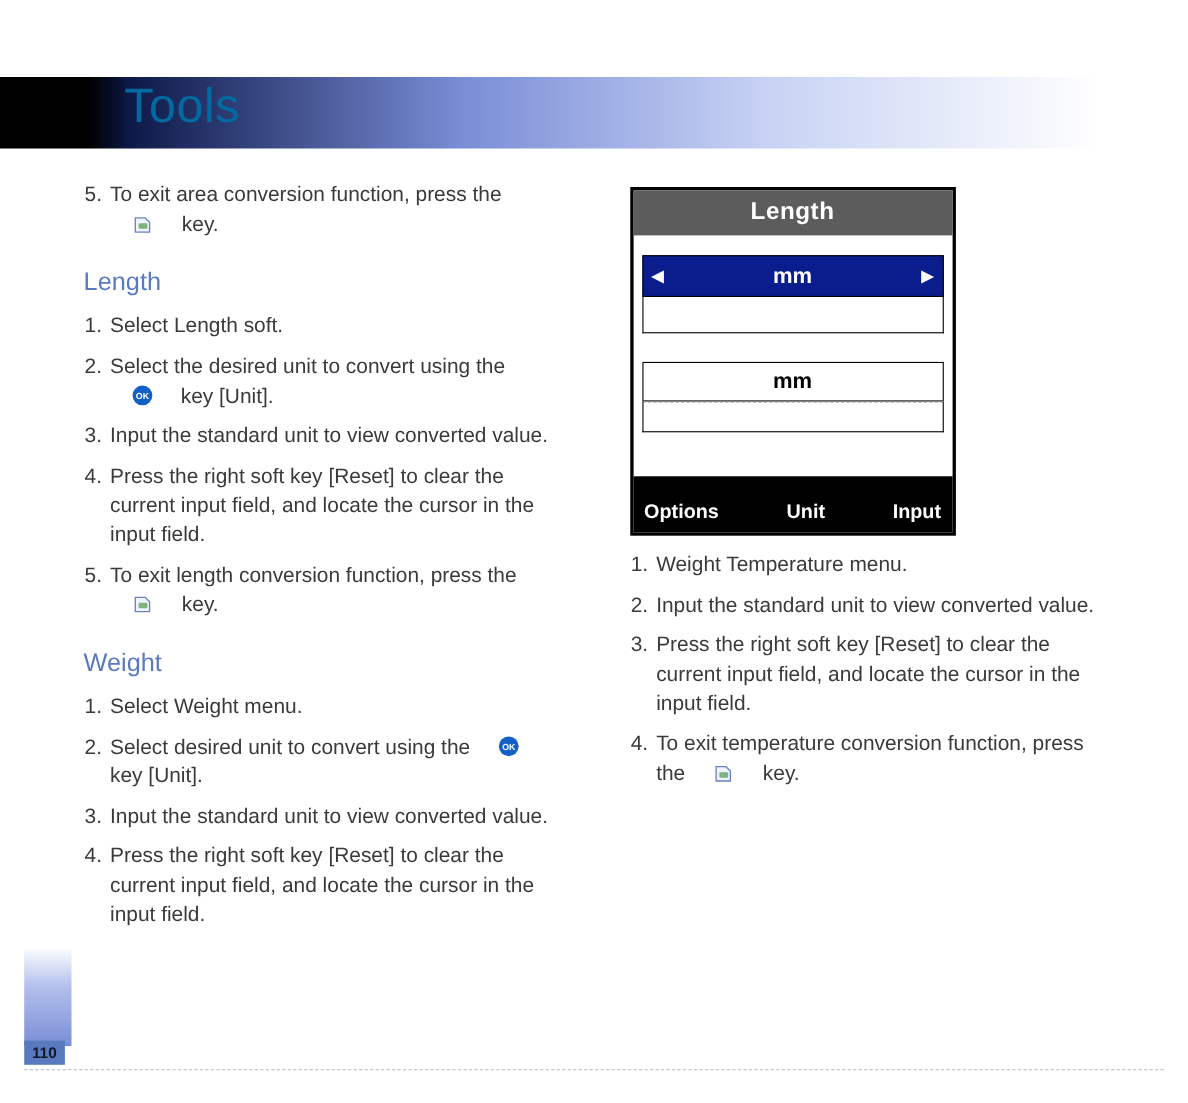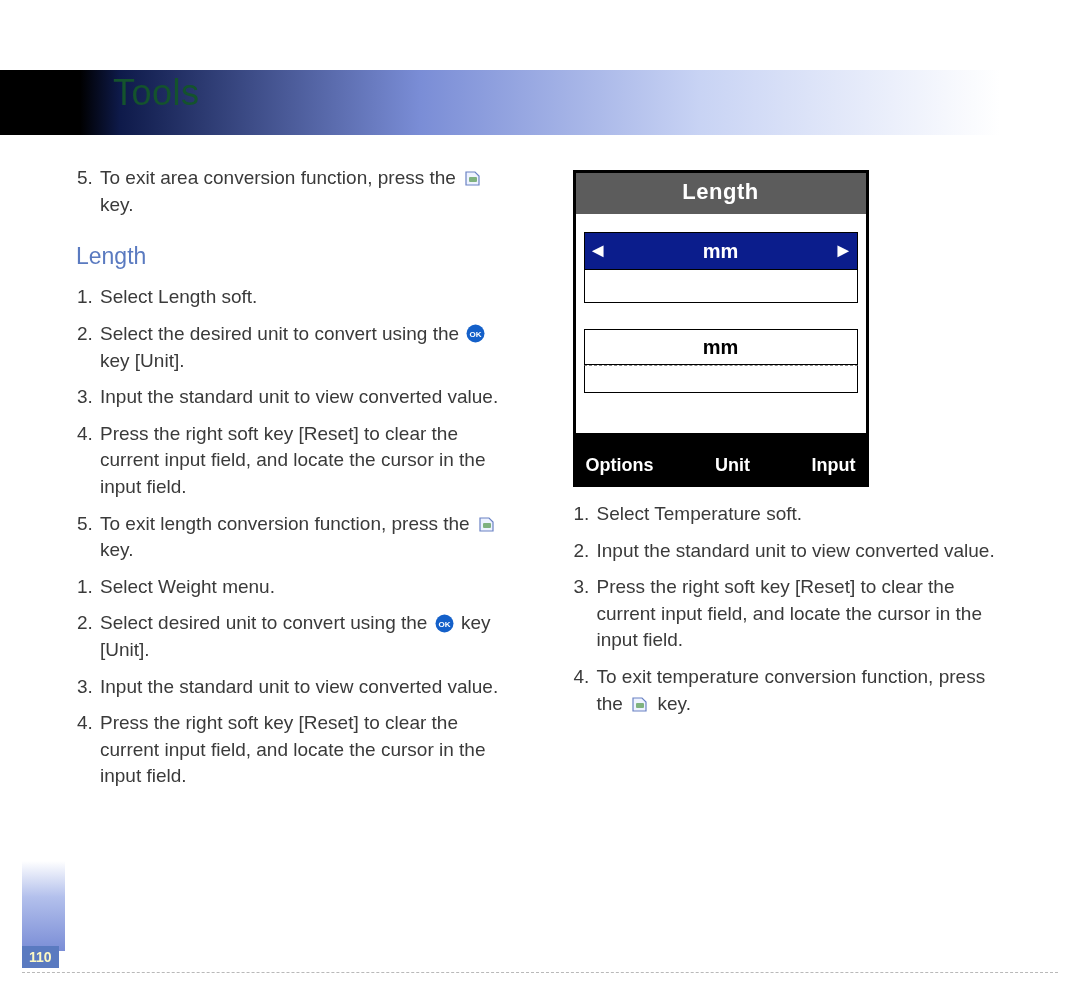--- a/index.html
+++ b/index.html
@@ -21,22 +21,22 @@
     top: 70px;
     left: 0;
     width: 1080px;
     height: 65px;
     background: linear-gradient(to right, #000000 0px, #000000 80px, #0e1a4a 120px, #7a8dd6 420px, #c8d3f4 700px, #ffffff 1000px);
   }
   .header-title {
     position: absolute;
     top: 72px;
     left: 113px;
-    font-size: 36px;
-    color: #14532d;
+    font-size: 44px;
+    color: #0369a1;
     font-weight: 400;
     letter-spacing: 0.5px;
   }
   .content {
     position: absolute;
     top: 165px;
     left: 76px;
     width: 920px;
     display: flex;
     gap: 73px;
@@ -56,21 +56,21 @@
   }
   .section-h {
     color: #5a7ac0;
     font-size: 23px;
     margin: 22px 0 12px 0;
     font-weight: 400;
   }
   .key-icon {
     display: inline-block;
     vertical-align: middle;
-    margin: 0 2px;
+    margin: 0 20px;
     position: relative;
     top: -1px;
   }
   .key-icon svg { display: block; }
   .phone-screen {
     width: 290px;
     border: 3px solid #000;
     margin: 5px 0 14px 0;
     background: #fff;
   }
@@ -137,21 +137,21 @@
   }
   .footer {
     position: absolute;
     left: 22px;
     bottom: 30px;
     width: 1036px;
   }
   .page-badge {
     display: inline-block;
     background: #5a7ac0;
-    color: #fef9c3;
+    color: #0f172a;
     font-size: 14px;
     font-weight: bold;
     padding: 3px 7px;
   }
   .dashed {
     border: none;
     border-top: 1.5px dashed #b9b9b9;
     margin: 4px 0 0 0;
   }
   .side-strip {
@@ -188,20 +188,21 @@
                 <text x="9.5" y="13" font-size="8" fill="#fff" text-anchor="middle" font-family="Arial" font-weight="bold">OK</text>
               </svg></span> key [Unit].</li>
           <li>Input the standard unit to view converted value.</li>
           <li>Press the right soft key [Reset] to clear the current input field, and locate the cursor in the input field.</li>
           <li>To exit length conversion function, press the <span class="key-icon"><svg width="20" height="20">
                 <path d="M3 4 L12 4 L16 8 L16 17 L3 17 Z" fill="#eef3ff" stroke="#6a82c4" stroke-width="1.2"></path>
                 <rect x="6" y="9" width="8" height="5" rx="1" fill="#7fb27f"></rect>
               </svg></span> key.</li>
         </ol>
 
+      <div class="section-h">Weight</div>
       <ol id="list-weight">
           <li>Select Weight menu.</li>
           <li>Select desired unit to convert using the <span class="key-icon"><svg width="19" height="19">
                 <circle cx="9.5" cy="9.5" r="9" fill="#1460c9"></circle>
                 <text x="9.5" y="13" font-size="8" fill="#fff" text-anchor="middle" font-family="Arial" font-weight="bold">OK</text>
               </svg></span> key [Unit].</li>
           <li>Input the standard unit to view converted value.</li>
           <li>Press the right soft key [Reset] to clear the current input field, and locate the cursor in the input field.</li>
         </ol>
     </div>
@@ -223,21 +224,21 @@
         </div>
         <div class="ps-softkeys">
           <span>Options</span>
           <span>Unit</span>
           <span>Input</span>
         </div>
       </div>
 
 
       <ol id="list-temperature">
-          <li>Select Temperature soft.</li>
+          <li>Weight Temperature menu.</li>
           <li>Input the standard unit to view converted value.</li>
           <li>Press the right soft key [Reset] to clear the current input field, and locate the cursor in the input field.</li>
           <li>To exit temperature conversion function, press  the <span class="key-icon"><svg width="20" height="20">
                 <path d="M3 4 L12 4 L16 8 L16 17 L3 17 Z" fill="#eef3ff" stroke="#6a82c4" stroke-width="1.2"></path>
                 <rect x="6" y="9" width="8" height="5" rx="1" fill="#7fb27f"></rect>
               </svg></span> key.</li>
         </ol>
     </div>
 
   </div>

